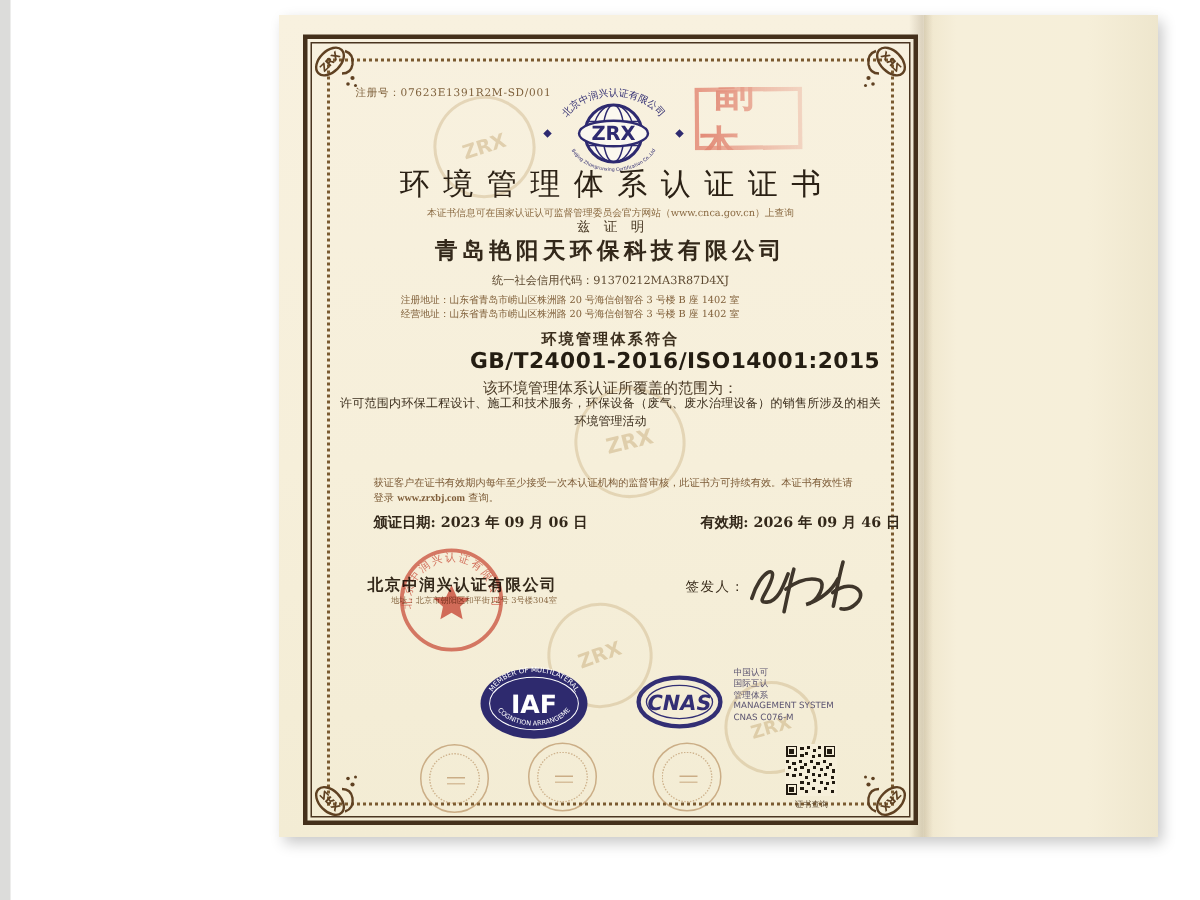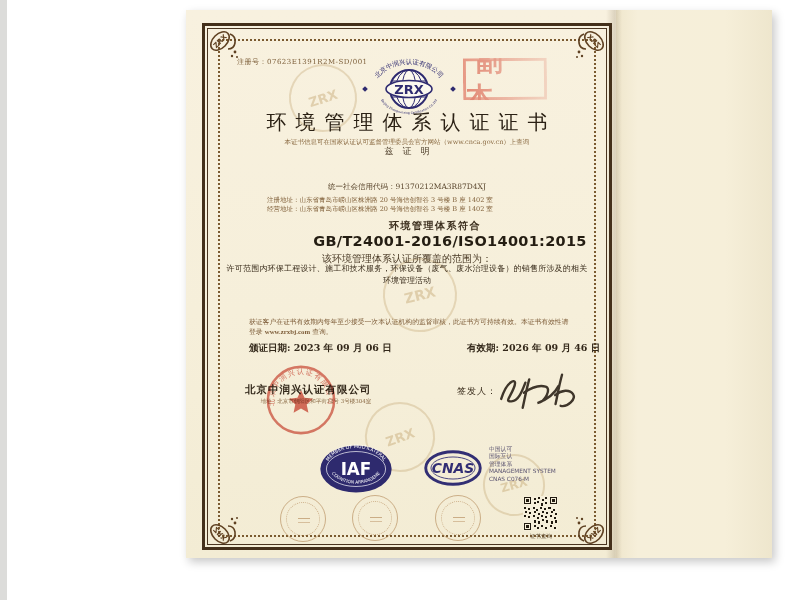--- a/index.html
+++ b/index.html
@@ -46,36 +46,36 @@
   .t{position:absolute;color:#3a2d1c;white-space:nowrap;}
   .center{left:0;width:100%;text-align:center;}
   .regno{left:32px;top:31px;font-size:7px;color:#7d5f3a;letter-spacing:.5px;}
   .title{top:83px;font-size:20px;font-weight:normal;color:#2b2115;letter-spacing:9px;text-indent:9px;}
   .subtitle{top:112px;font-size:6.5px;color:#8a6a42;}
   .certify{top:119px;font-size:9px;letter-spacing:9px;text-indent:9px;color:#4a3a26;}
   .company{top:132px;font-size:15px;font-weight:bold;letter-spacing:3px;color:#33281a;}
   .credit{top:156px;font-size:7.5px;color:#5d4930;}
   .addr{left:30px;width:290px;text-align:center;font-size:6.5px;color:#80603a;}
   .addr1{top:170px;} .addr2{top:179px;}
-  .stdintro{top:193px;font-size:10px;font-weight:bold;letter-spacing:1.5px;color:#3c2f1e;padding-left:28px;}
+  .stdintro{top:193px;font-size:10px;font-weight:bold;letter-spacing:1.5px;color:#3c2f1e;}
   .stdcode{top:207px;font-size:14.5px;font-weight:bold;color:#241d12;font-family:"DejaVu Sans",sans-serif;letter-spacing:.3px;margin-left:43px;}
   .scopeintro{top:226px;font-size:10px;color:#4a3a26;}
   .scope1{top:237px;font-size:8px;letter-spacing:.2px;color:#3a2d1c;text-align:center;}
   .scope2{top:249px;font-size:8px;color:#3a2d1c;}
   .note{left:44px;width:332px;font-size:6.8px;color:#7d5c38;white-space:normal;text-align:justify;}
   .note1{top:291px;} .note2{top:301px;}
   .note .url{font-weight:bold;font-family:Liberation Serif, serif;}
   .dates{top:316px;font-size:9.5px;font-weight:bold;color:#33281a;}
   .d-issue{left:44px;} .d-valid{left:262px;}
   .certifier{left:40px;top:357px;font-size:10.5px;font-weight:bold;letter-spacing:1px;color:#33281a;}
   .cert-addr{left:36px;top:372px;width:150px;text-align:center;font-size:5.5px;color:#8a6a45;line-height:7px;white-space:normal;}
   .issuer{left:252px;top:359px;font-size:9px;color:#3a2d1c;letter-spacing:1px;}
   
   .dup-stamp{
-    position:absolute;left:258px;top:32px;width:84px;height:42px;box-sizing:border-box;
+    position:absolute;left:258px;top:32px;width:72px;height:42px;box-sizing:border-box;
     border:3px solid rgba(225,125,105,.8);color:rgba(222,118,98,.9);
     font-size:27px;font-weight:bold;letter-spacing:16px;text-indent:10px;
     display:flex;align-items:center;justify-content:center;transform:rotate(-.5deg);
     -webkit-mask-image:linear-gradient(90deg,rgba(0,0,0,.95),rgba(0,0,0,.30));
     mask-image:linear-gradient(90deg,rgba(0,0,0,.95),rgba(0,0,0,.30));
   }
   .logo-main{position:absolute;left:152px;top:30px;}
   .seal{position:absolute;left:60px;top:338px;mix-blend-mode:multiply;opacity:.9;}
   .signature{position:absolute;left:290px;top:343px;transform:rotate(-3deg);}
   .iaf{position:absolute;left:114px;top:418px;}
@@ -189,20 +189,21 @@
         <text x="52" y="37.5" text-anchor="middle" font-size="13" font-weight="bold" fill="#2e2a70" font-family="DejaVu Sans, sans-serif">ZRX</text>
         <rect x="6" y="31" width="4" height="4" transform="rotate(45 8 33)" fill="#2e2a70"></rect>
         <rect x="94" y="31" width="4" height="4" transform="rotate(45 96 33)" fill="#2e2a70"></rect>
         <text font-size="3.1" fill="#2e2a70" font-family="DejaVu Sans, sans-serif"><textPath href="#arcBot" startOffset="50%" text-anchor="middle">Beijing Zhongrunxing Certification Co.,Ltd</textPath></text>
       </svg>
     </div>
 
     <div class="t center title">环境管理体系认证证书</div>
     <div class="t center subtitle">本证书信息可在国家认证认可监督管理委员会官方网站（www.cnca.gov.cn）上查询</div>
     <div class="t center certify">兹证明</div>
+    <div class="t center company">青岛艳阳天环保科技有限公司</div>
     <div class="t center credit">统一社会信用代码：91370212MA3R87D4XJ</div>
     <div class="t addr addr1">注册地址：山东省青岛市崂山区株洲路 20 号海信创智谷 3 号楼 B 座 1402 室</div>
     <div class="t addr addr2">经营地址：山东省青岛市崂山区株洲路 20 号海信创智谷 3 号楼 B 座 1402 室</div>
     <div class="t center stdintro">环境管理体系符合</div>
     <div class="t center stdcode">GB/T24001-2016/ISO14001:2015</div>
     <div class="t center scopeintro">该环境管理体系认证所覆盖的范围为：</div>
     <div class="t center scope1">许可范围内环保工程设计、施工和技术服务，环保设备（废气、废水治理设备）的销售所涉及的相关</div>
     <div class="t note note1">获证客户在证书有效期内每年至少接受一次本认证机构的监督审核，此证书方可持续有效。本证书有效性请</div>
 
     <div class="t center scope2">环境管理活动</div>

